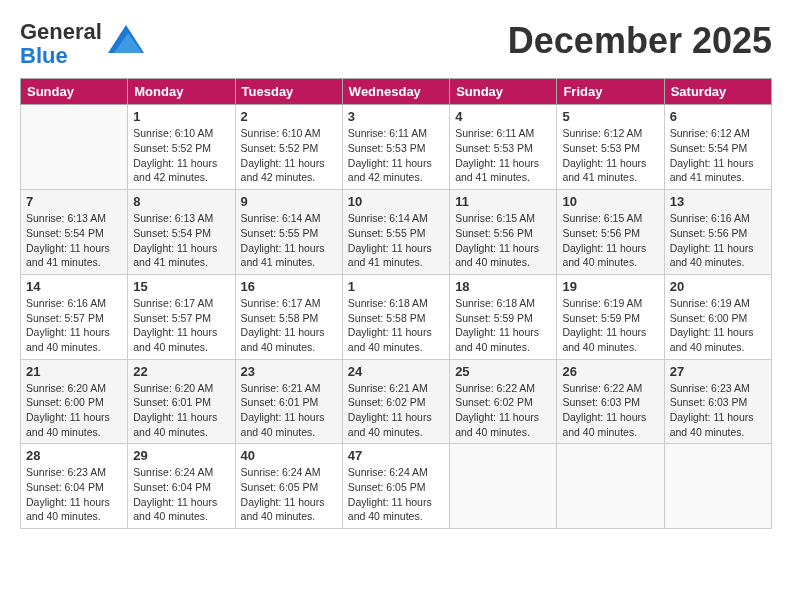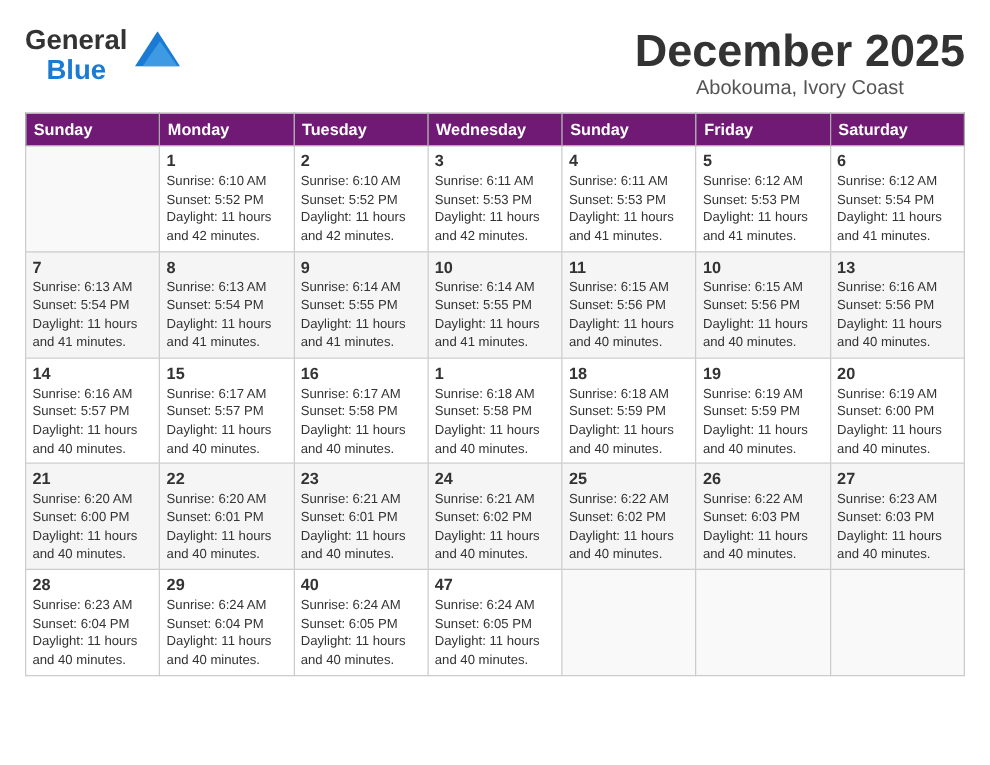--- a/index.html
+++ b/index.html
@@ -13,41 +13,40 @@
     .header {
       display: flex;
       justify-content: space-between;
       align-items: flex-start;
       margin-bottom: 10px;
     }
     .logo {
       display: flex;
       flex-direction: column;
       align-items: flex-start;
-      text-align: center;
     }
     .title-block {
       text-align: center;
     }
     .month-title {
       font-size: 36px;
       font-weight: bold;
       color: #333;
     }
     .location {
       font-size: 16px;
       color: #555;
     }
     .calendar {
       width: 100%;
       border-collapse: collapse;
       font-size: 11px;
     }
     .calendar th {
-      background: #701a75;
+      background: #be185d;
       color: #fff;
       text-align: left;
       padding: 5px 6px;
       font-size: 13px;
       font-weight: bold;
       border: 1px solid #aaa;
     }
     .calendar td {
       vertical-align: top;
       border: 1px solid #ccc;
@@ -84,21 +83,20 @@
         General<br><span style="color:#1a7ad4;">Blue</span>
       </div>
       <svg width="36" height="30" viewBox="0 0 36 30" style="margin-left:2px; margin-top:-8px;">
         <polygon points="0,28 18,0 36,28" fill="#1a7ad4"></polygon>
         <polygon points="6,28 20,8 34,28" fill="#4fa8e8" opacity="0.7"></polygon>
       </svg>
     </div>
   </div>
   <div class="title-block">
     <div class="month-title">December 2025</div>
-    <div class="location">Abokouma, Ivory Coast</div>
   </div>
 </div>
 
 <table class="calendar">
   <thead>
     <tr>
       <th>Sunday</th>
       <th>Monday</th>
       <th>Tuesday</th>
       <th>Wednesday</th>

